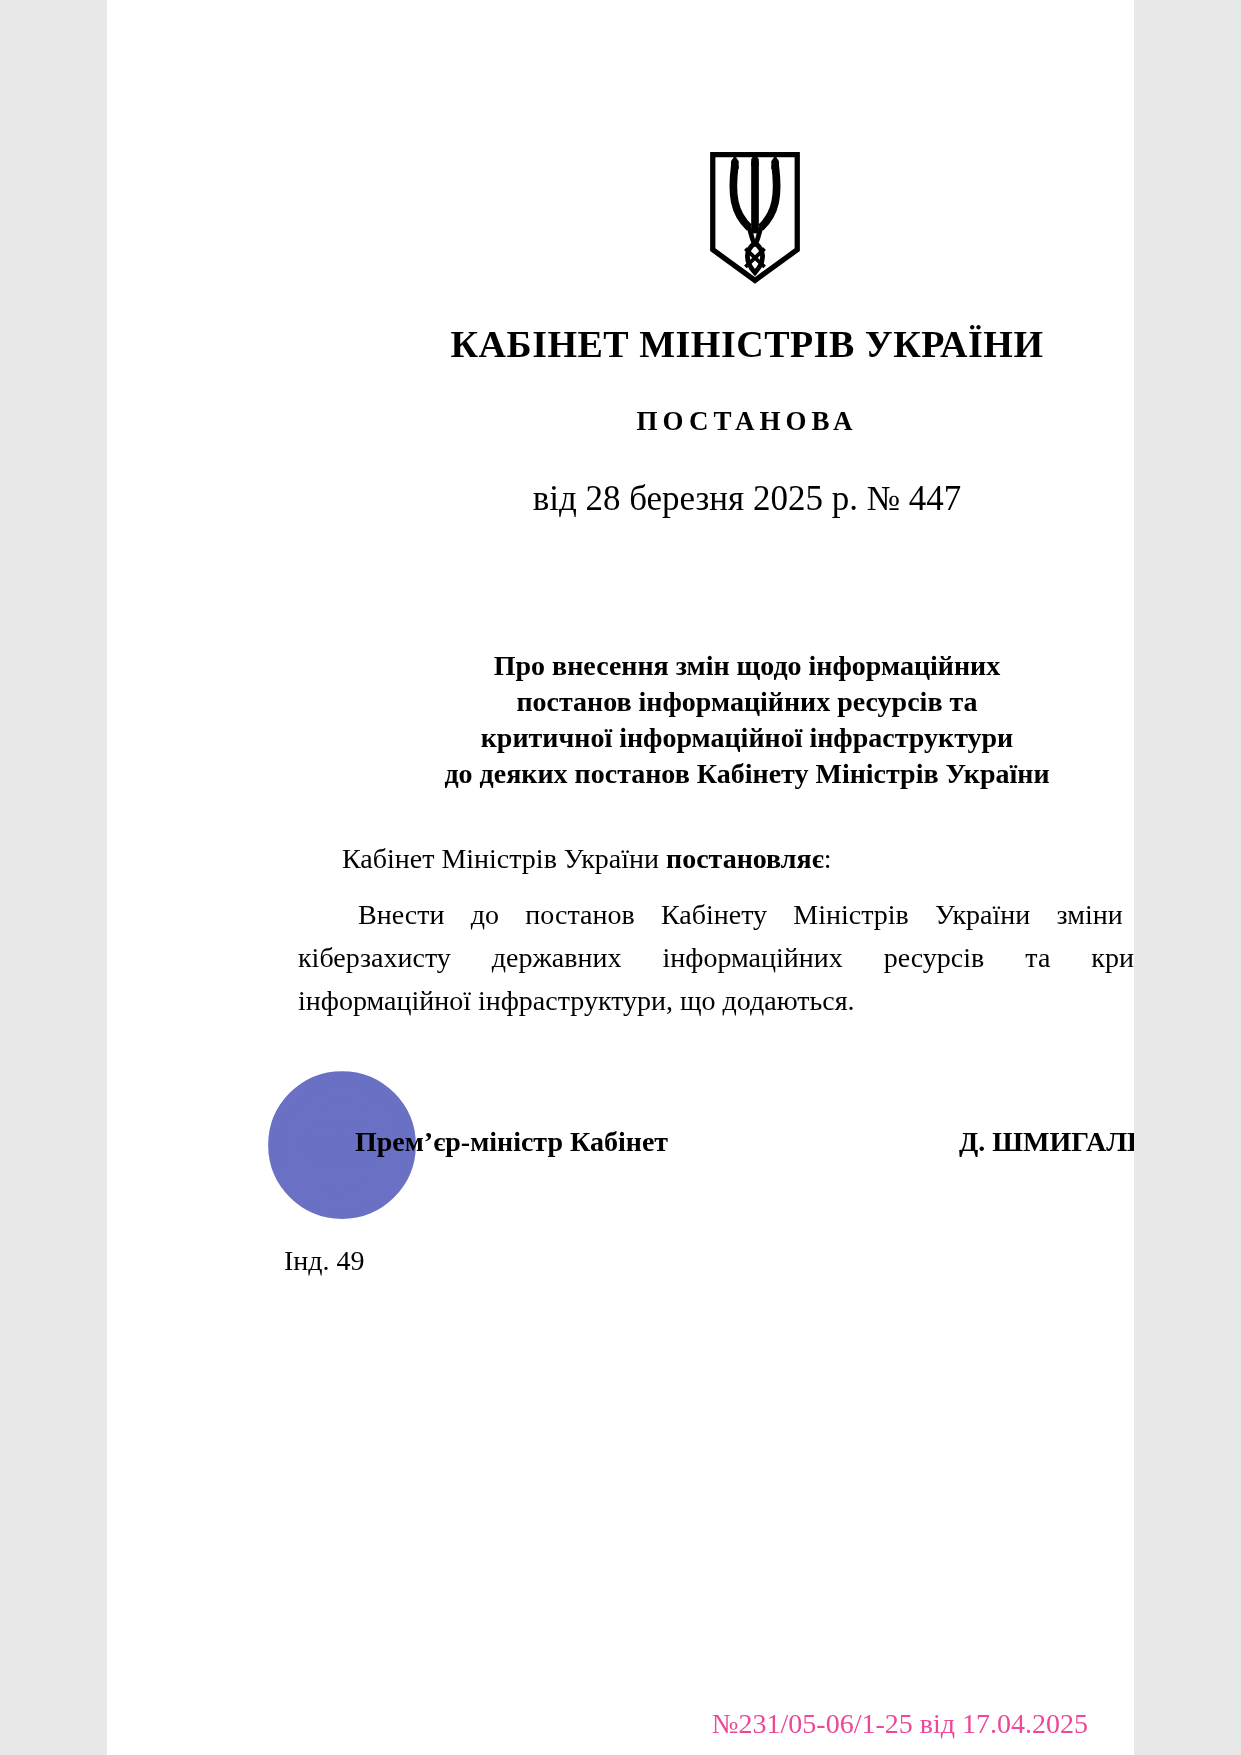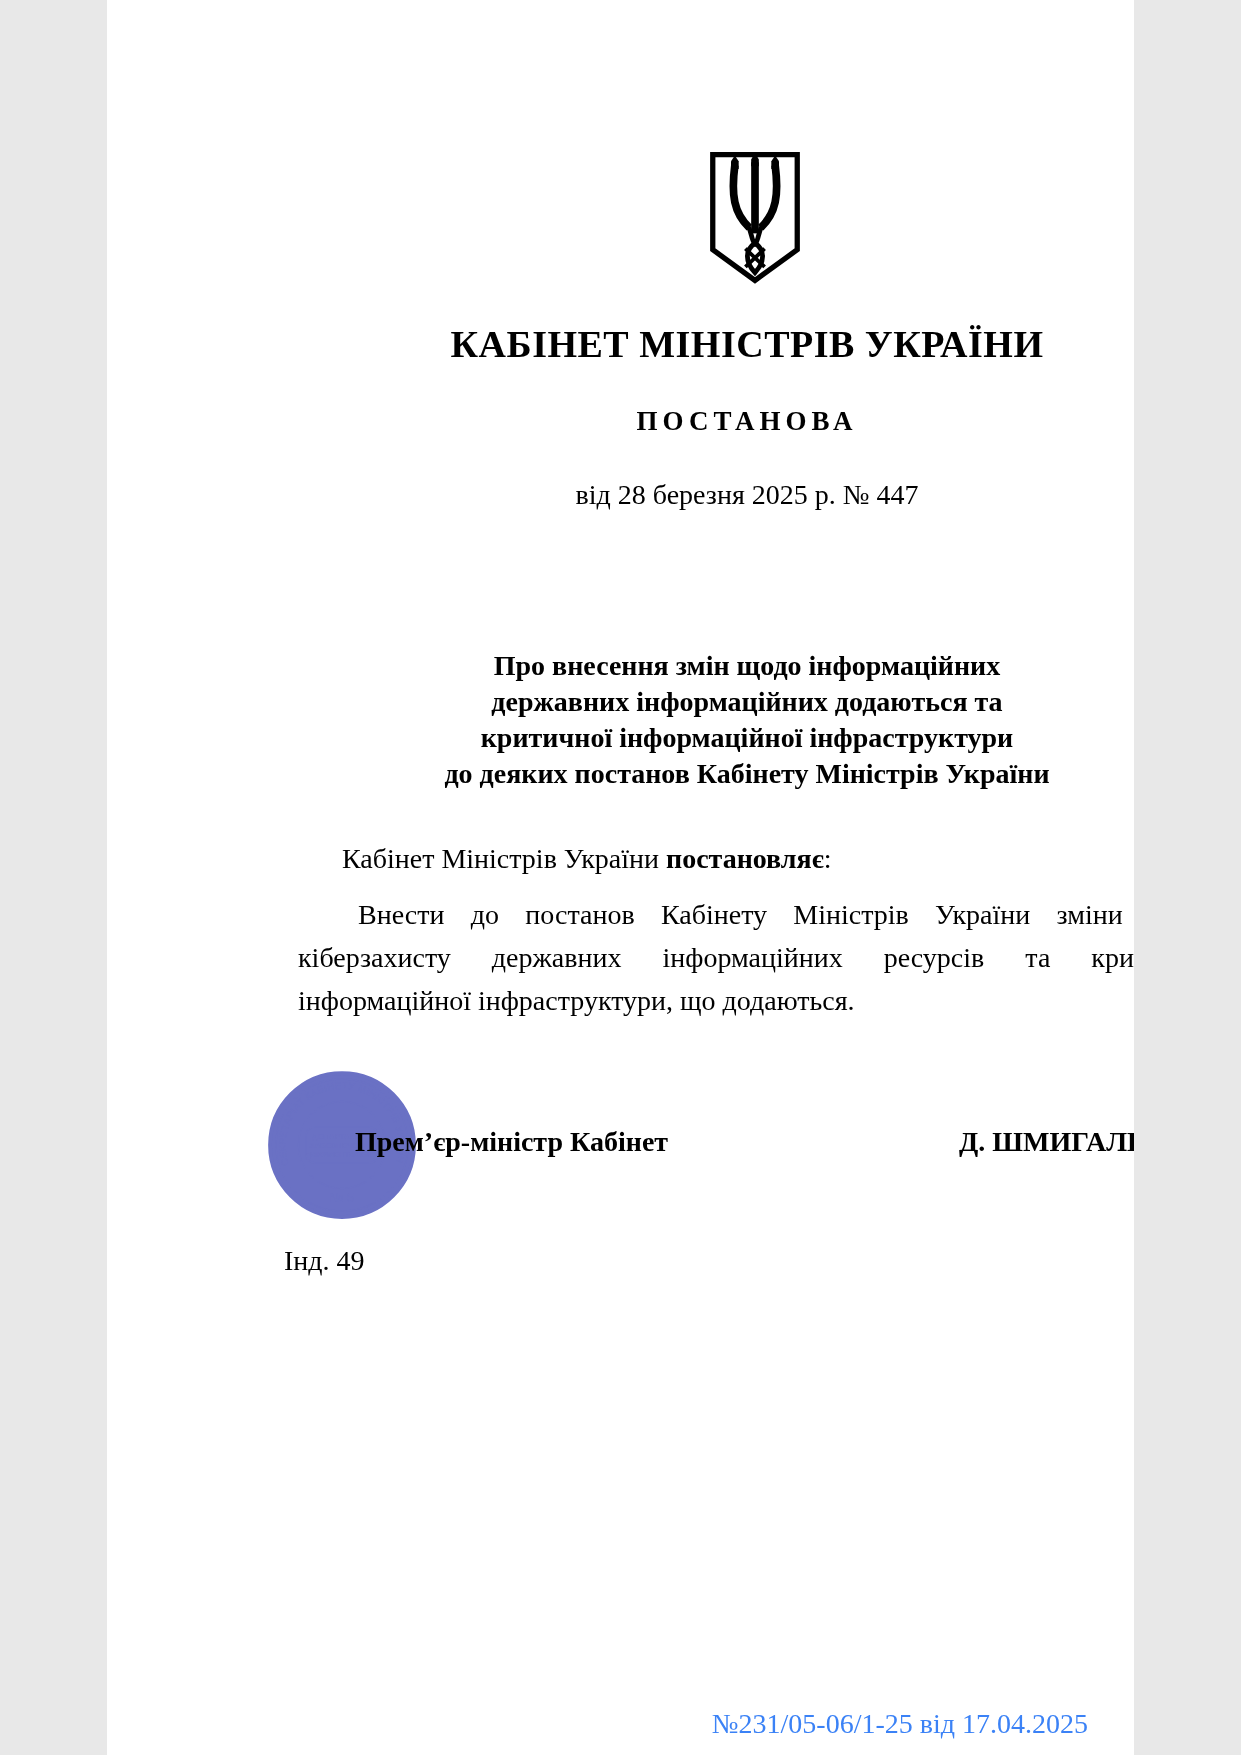--- a/index.html
+++ b/index.html
@@ -19,21 +19,21 @@
 
   .org-name {
     top:322px;
     font-size:38px; font-weight:bold; letter-spacing:0.5px;
     white-space:nowrap;
   }
   .doc-type {
     top:406px;
     font-size:27px; font-weight:bold; letter-spacing:5px;
   }
-  .date-line { top:479px; font-size:28px; }
+  .date-line { top:479px; font-size:35px; }
   .city { top:564px; font-size:26px; }
 
   .doc-title {
     top:648px;
     font-size:28px; font-weight:bold; line-height:36px;
   }
 
   .body-block { left:175px; top:841px; width:930px; font-size:28px; }
   .enacting { margin:0 0 0 60px; line-height:36px; }
   .paragraph {
@@ -87,21 +87,21 @@
 
   <div class="abs centered org-name">КАБІНЕТ МІНІСТРІВ УКРАЇНИ</div>
 
   <div class="abs centered doc-type">ПОСТАНОВА</div>
 
   <div class="abs centered date-line">від 28 березня 2025 р. № 447</div>
 
 
   <div class="abs centered doc-title">
     <div>Про внесення змін щодо інформаційних</div>
-    <div>державних інформаційних додаються та</div>
+    <div>постанов інформаційних ресурсів та</div>
     <div>критичної інформаційної інфраструктури</div>
     <div>до деяких постанов Кабінету Міністрів України</div>
   </div>
 
   <div class="abs body-block">
     <p class="enacting"><span>Кабінет Міністрів України </span><b>постановляє</b><span>:</span></p>
     <p class="paragraph">Внести до постанов Кабінету Міністрів України зміни щодо кіберзахисту державних інформаційних ресурсів та критичної інформаційної інфраструктури, що додаються.</p>
   </div>
 
   <svg class="abs stamp" viewBox="0 0 200 200" xmlns="http://www.w3.org/2000/svg" aria-hidden="true">
@@ -123,15 +123,15 @@
       <text x="100" y="116" text-anchor="middle" font-size="10.5" font-weight="bold">ДОКУМЕНТООБІГУ</text>
       <text x="100" y="176" text-anchor="middle" font-size="17">№ 5</text>
     </g>
   </svg>
 
   <div class="abs sig-post">Прем’єр-міністр Кабінет</div>
   <div class="abs sig-name">Д. ШМИГАЛЬ</div>
 
   <div class="abs index-note">Інд. 49</div>
 
-  <div class="abs footer-reg" style="color: #3b82f6;">№231/05-06/1-25 від 17.04.2025</div>
+  <div class="abs footer-reg" style="color: #ec4899;">№231/05-06/1-25 від 17.04.2025</div>
 
 </div>
 
 </body></html>

